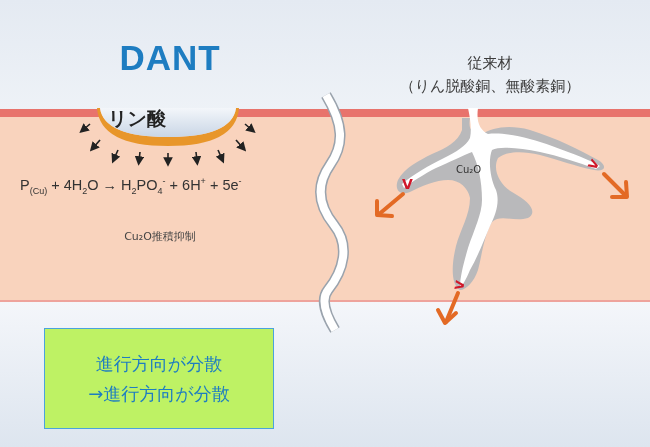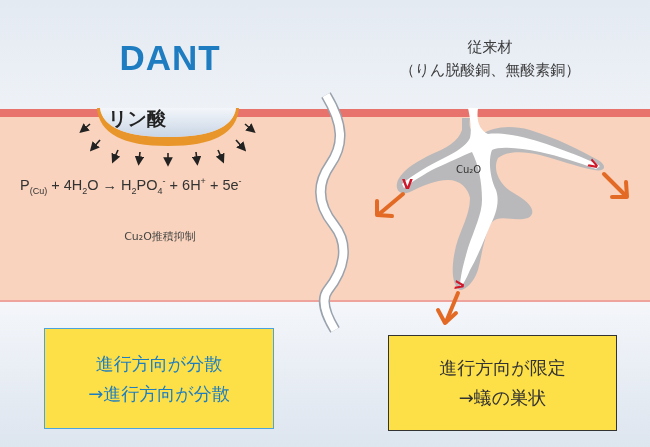--- a/index.html
+++ b/index.html
@@ -17,42 +17,42 @@
     position: absolute; left: 0; top: 302px; width: 650px; height: 145px;
     background: linear-gradient(180deg, #f4f6fa 0%, #dde5ef 100%);
   }
   svg.scene { position: absolute; left: 0; top: 0; }
   .dant-title {
     position: absolute; left: 95px; top: 38px; width: 150px; text-align: center;
     font-family: "Liberation Sans", sans-serif; font-weight: bold;
     font-size: 35px; color: #1e7dc1; letter-spacing: 1px;
   }
   .conv-title {
-    position: absolute; left: 350px; top: 36px; width: 280px; text-align: center;
+    position: absolute; left: 350px; top: 52px; width: 280px; text-align: center;
     font-size: 15px; color: #3b3b3b; line-height: 23px;
   }
   .phos-label {
     position: absolute; left: 108px; top: 106px; width: 120px; text-align: left;
     font-size: 19px; font-weight: bold; color: #222;
   }
   .equation {
     position: absolute; left: 20px; top: 176px; font-size: 14.5px; color: #333;
     font-family: "Liberation Sans", sans-serif; white-space: nowrap;
   }
   .equation sub, .equation sup { font-size: 9px; }
   .note {
     position: absolute; left: 60px; top: 225px; width: 200px; text-align: center;
     font-size: 11px; color: #444; line-height: 23px;
   }
   .cu2o-label {
     position: absolute; left: 456px; top: 164px; font-size: 10px; color: #333;
     font-family: "DejaVu Sans", sans-serif;
   }
   .box {
-    position: absolute; background: #fde047; text-align: center;
+    position: absolute; background: #bef264; text-align: center;
     font-size: 18px; line-height: 30px; box-sizing: border-box;
     display: flex; flex-direction: column; justify-content: center;
   }
   .box-left { left: 44px; top: 328px; width: 230px; height: 101px; border: 1.5px solid #4aa3dd; color: #1e7dc1; }
   .box-right { left: 388px; top: 335px; width: 229px; height: 96px; border: 1.5px solid #333; color: #333; }
 </style>
 </head>
 <body>
 
 <div class="canvas">
@@ -141,17 +141,13 @@
     <div>Cu₂O推積抑制</div>
   </div>
 
   <div class="cu2o-label">Cu₂O</div>
 
   <div class="box box-left">
     <div>進行方向が分散</div>
     <div>→進行方向が分散</div>
   </div>
 
-  <div class="box box-right">
-    <div>進行方向が限定</div>
-    <div>→蟻の巣状</div>
-  </div>
 </div>
 
 </body></html>

